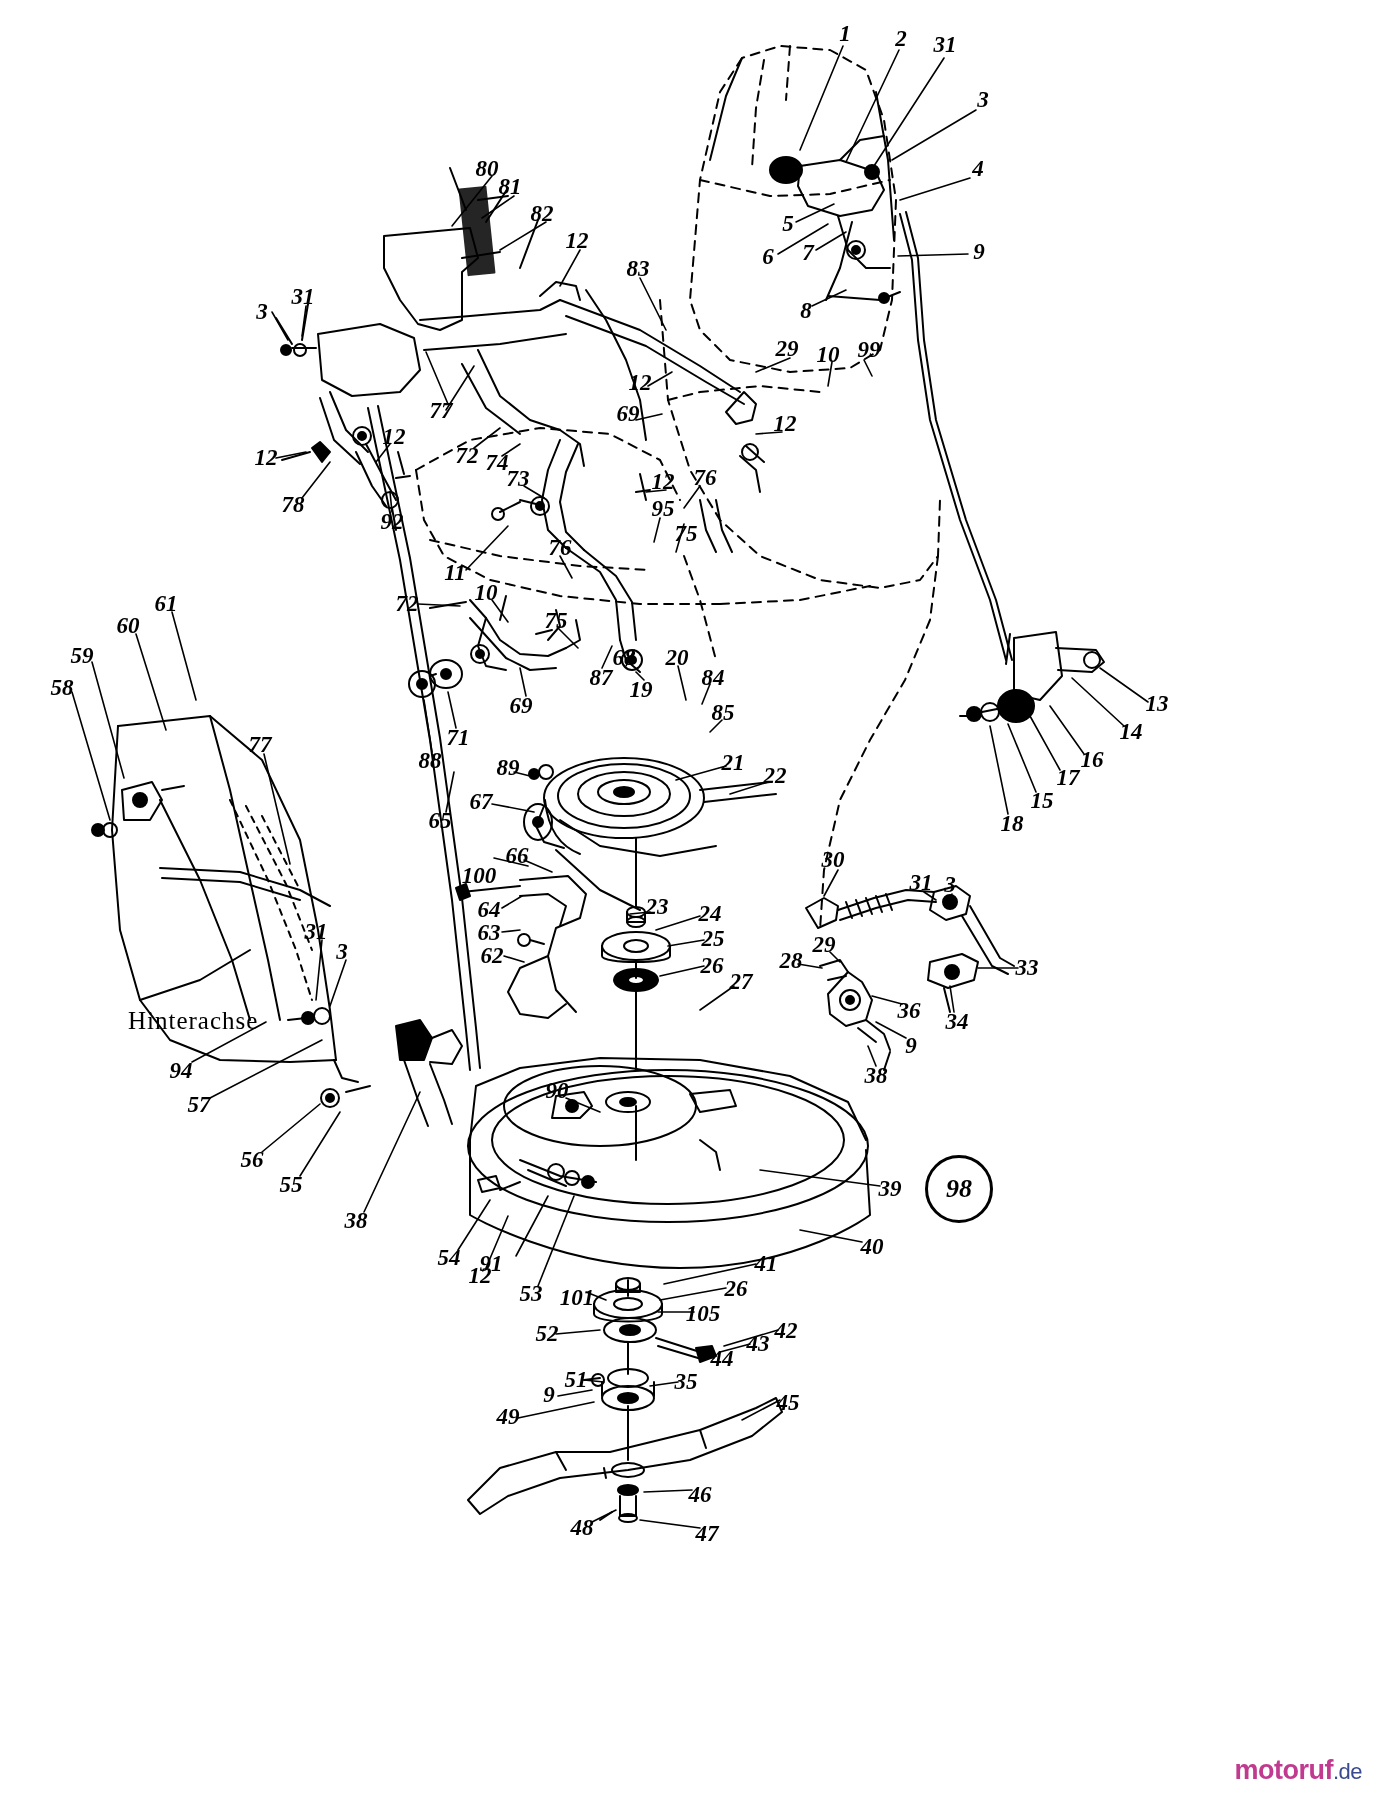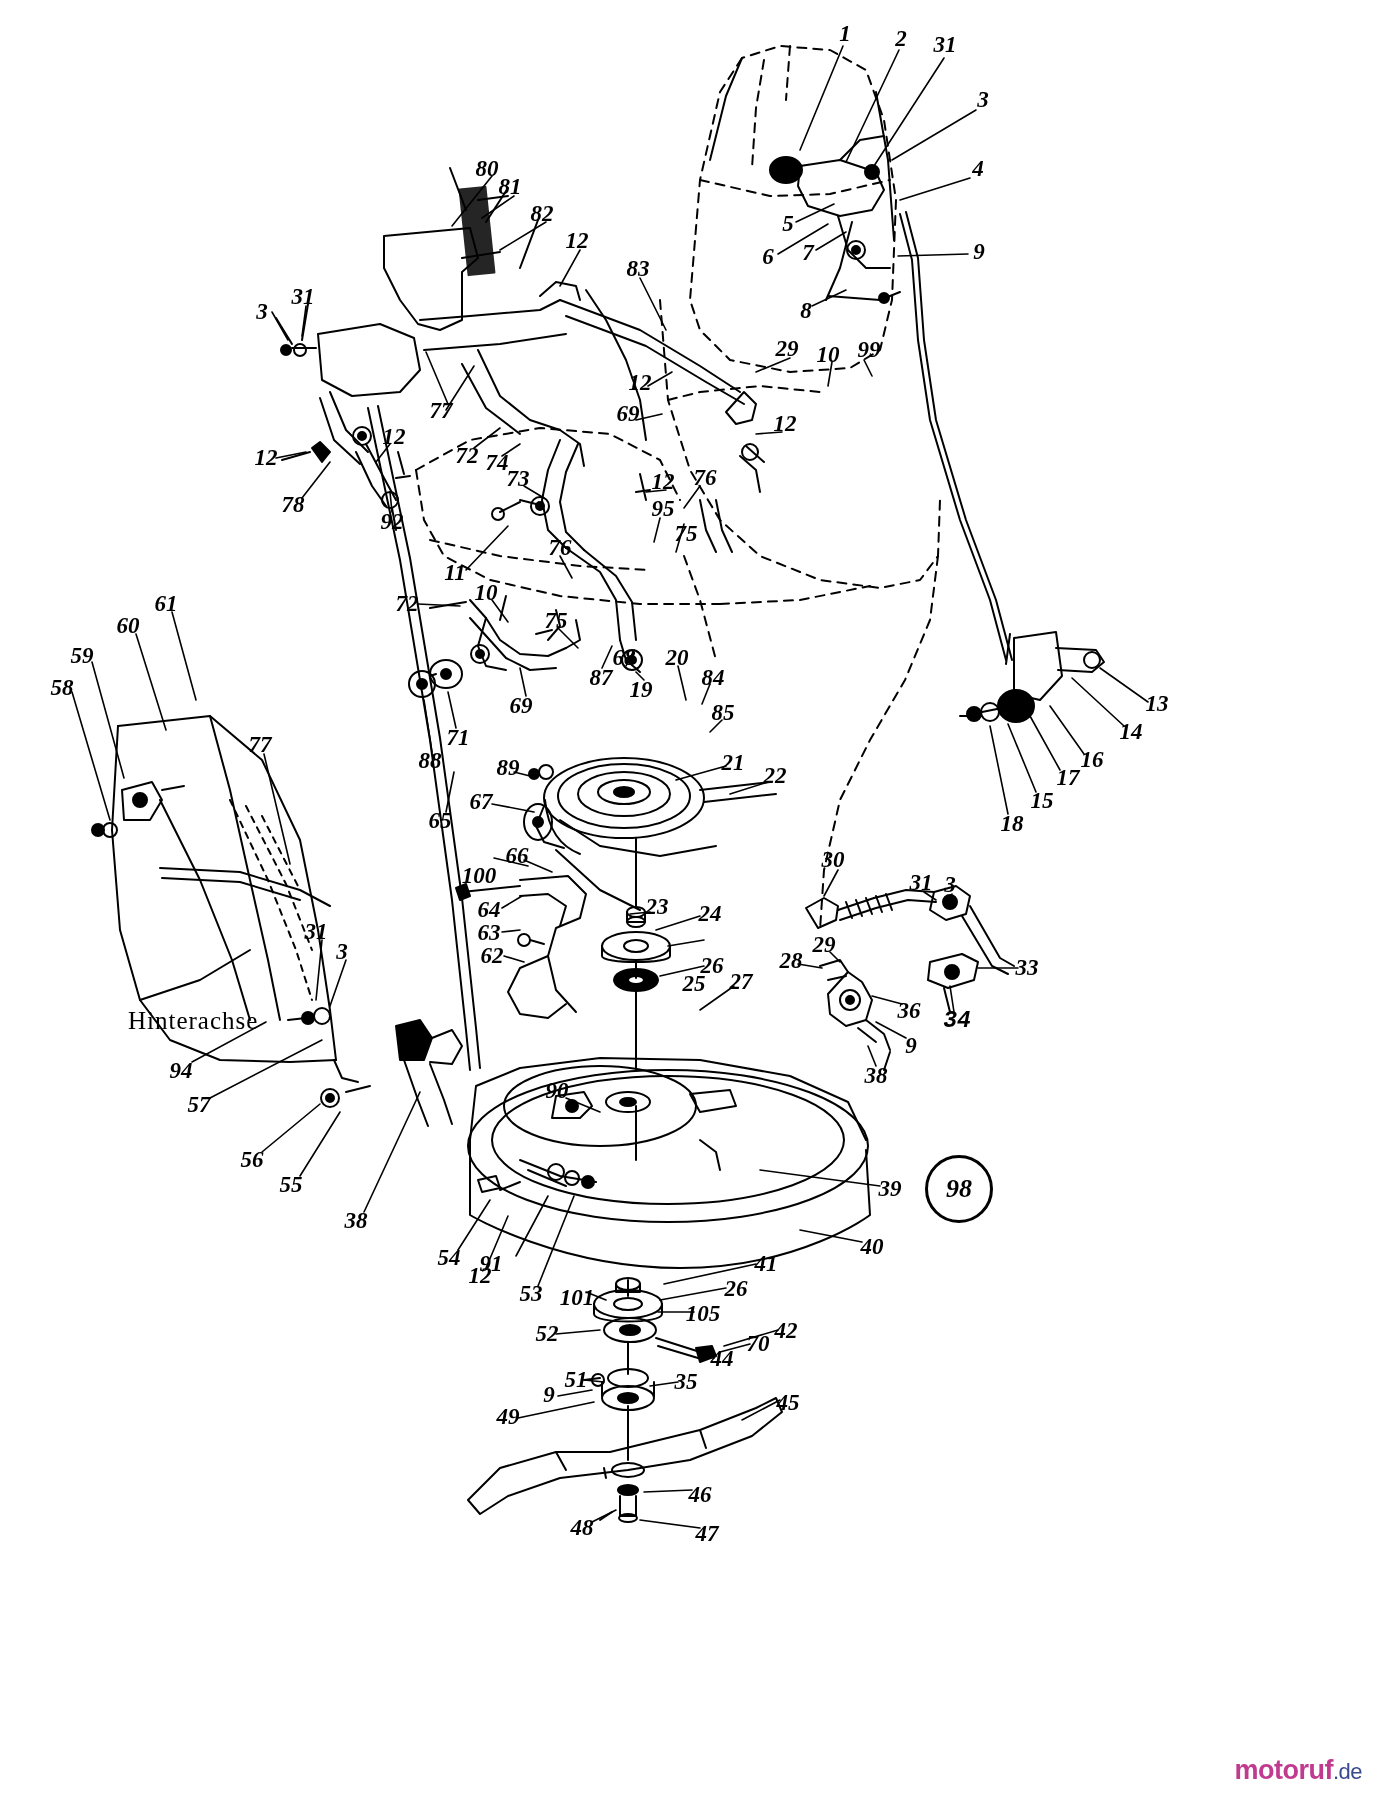--- a/index.html
+++ b/index.html
@@ -527,30 +527,30 @@
       <div class="callout" style="left: 775px; top: 775px;">22</div>
       <div class="callout" style="left: 481px; top: 801px;">67</div>
       <div class="callout" style="left: 440px; top: 820px;">65</div>
       <div class="callout" style="left: 479px; top: 855px; margin-top: 20px;">100</div>
       <div class="callout" style="left: 517px; top: 855px;">66</div>
       <div class="callout" style="left: 489px; top: 909px;">64</div>
       <div class="callout" style="left: 489px; top: 932px;">63</div>
       <div class="callout" style="left: 492px; top: 955px;">62</div>
       <div class="callout" style="left: 657px; top: 906px;">23</div>
       <div class="callout" style="left: 710px; top: 913px;">24</div>
-      <div class="callout" style="left: 694px; top: 938px; margin-top: 45px;">25</div>
+      <div class="callout" style="left: 713px; top: 938px;">25</div>
       <div class="callout" style="left: 712px; top: 965px;">26</div>
       <div class="callout" style="left: 741px; top: 981px;">27</div>
       <div class="callout" style="left: 833px; top: 859px;">30</div>
       <div class="callout" style="left: 921px; top: 882px;">31</div>
       <div class="callout" style="left: 950px; top: 884px;">3</div>
       <div class="callout" style="left: 791px; top: 960px;">28</div>
       <div class="callout" style="left: 824px; top: 944px;">29</div>
       <div class="callout" style="left: 1027px; top: 967px;">33</div>
-      <div class="callout" style="left: 957px; top: 1021px; font-family: Liberation Mono, monospace;">34</div>
+      <div class="callout" style="left: 957px; top: 1021px;">34</div>
       <div class="callout" style="left: 909px; top: 1010px;">36</div>
       <div class="callout" style="left: 911px; top: 1045px;">9</div>
       <div class="callout" style="left: 876px; top: 1075px;">38</div>
       <div class="callout" style="left: 316px; top: 931px;">31</div>
       <div class="callout" style="left: 342px; top: 951px;">3</div>
       <div class="callout" style="left: 181px; top: 1070px;">94</div>
       <div class="callout" style="left: 199px; top: 1104px;">57</div>
       <div class="callout" style="left: 252px; top: 1159px;">56</div>
       <div class="callout" style="left: 291px; top: 1184px;">55</div>
       <div class="callout" style="left: 356px; top: 1220px;">38</div>
@@ -559,21 +559,21 @@
       <div class="callout" style="left: 872px; top: 1246px;">40</div>
       <div class="callout" style="left: 449px; top: 1257px;">54</div>
       <div class="callout" style="left: 480px; top: 1275px;">12</div>
       <div class="callout" style="left: 491px; top: 1263px;">91</div>
       <div class="callout" style="left: 531px; top: 1293px;">53</div>
       <div class="callout" style="left: 577px; top: 1297px;">101</div>
       <div class="callout" style="left: 766px; top: 1263px;">41</div>
       <div class="callout" style="left: 736px; top: 1288px;">26</div>
       <div class="callout" style="left: 703px; top: 1313px;">105</div>
       <div class="callout" style="left: 786px; top: 1330px;">42</div>
-      <div class="callout" style="left: 758px; top: 1343px;">70</div>
+      <div class="callout" style="left: 758px; top: 1343px;">43</div>
       <div class="callout" style="left: 722px; top: 1358px;">44</div>
       <div class="callout" style="left: 547px; top: 1333px;">52</div>
       <div class="callout" style="left: 686px; top: 1381px;">35</div>
       <div class="callout" style="left: 576px; top: 1379px;">51</div>
       <div class="callout" style="left: 549px; top: 1394px;">9</div>
       <div class="callout" style="left: 508px; top: 1416px;">49</div>
       <div class="callout" style="left: 788px; top: 1402px;">45</div>
       <div class="callout" style="left: 700px; top: 1494px;">46</div>
       <div class="callout" style="left: 707px; top: 1533px;">47</div>
       <div class="callout" style="left: 582px; top: 1527px;">48</div>

